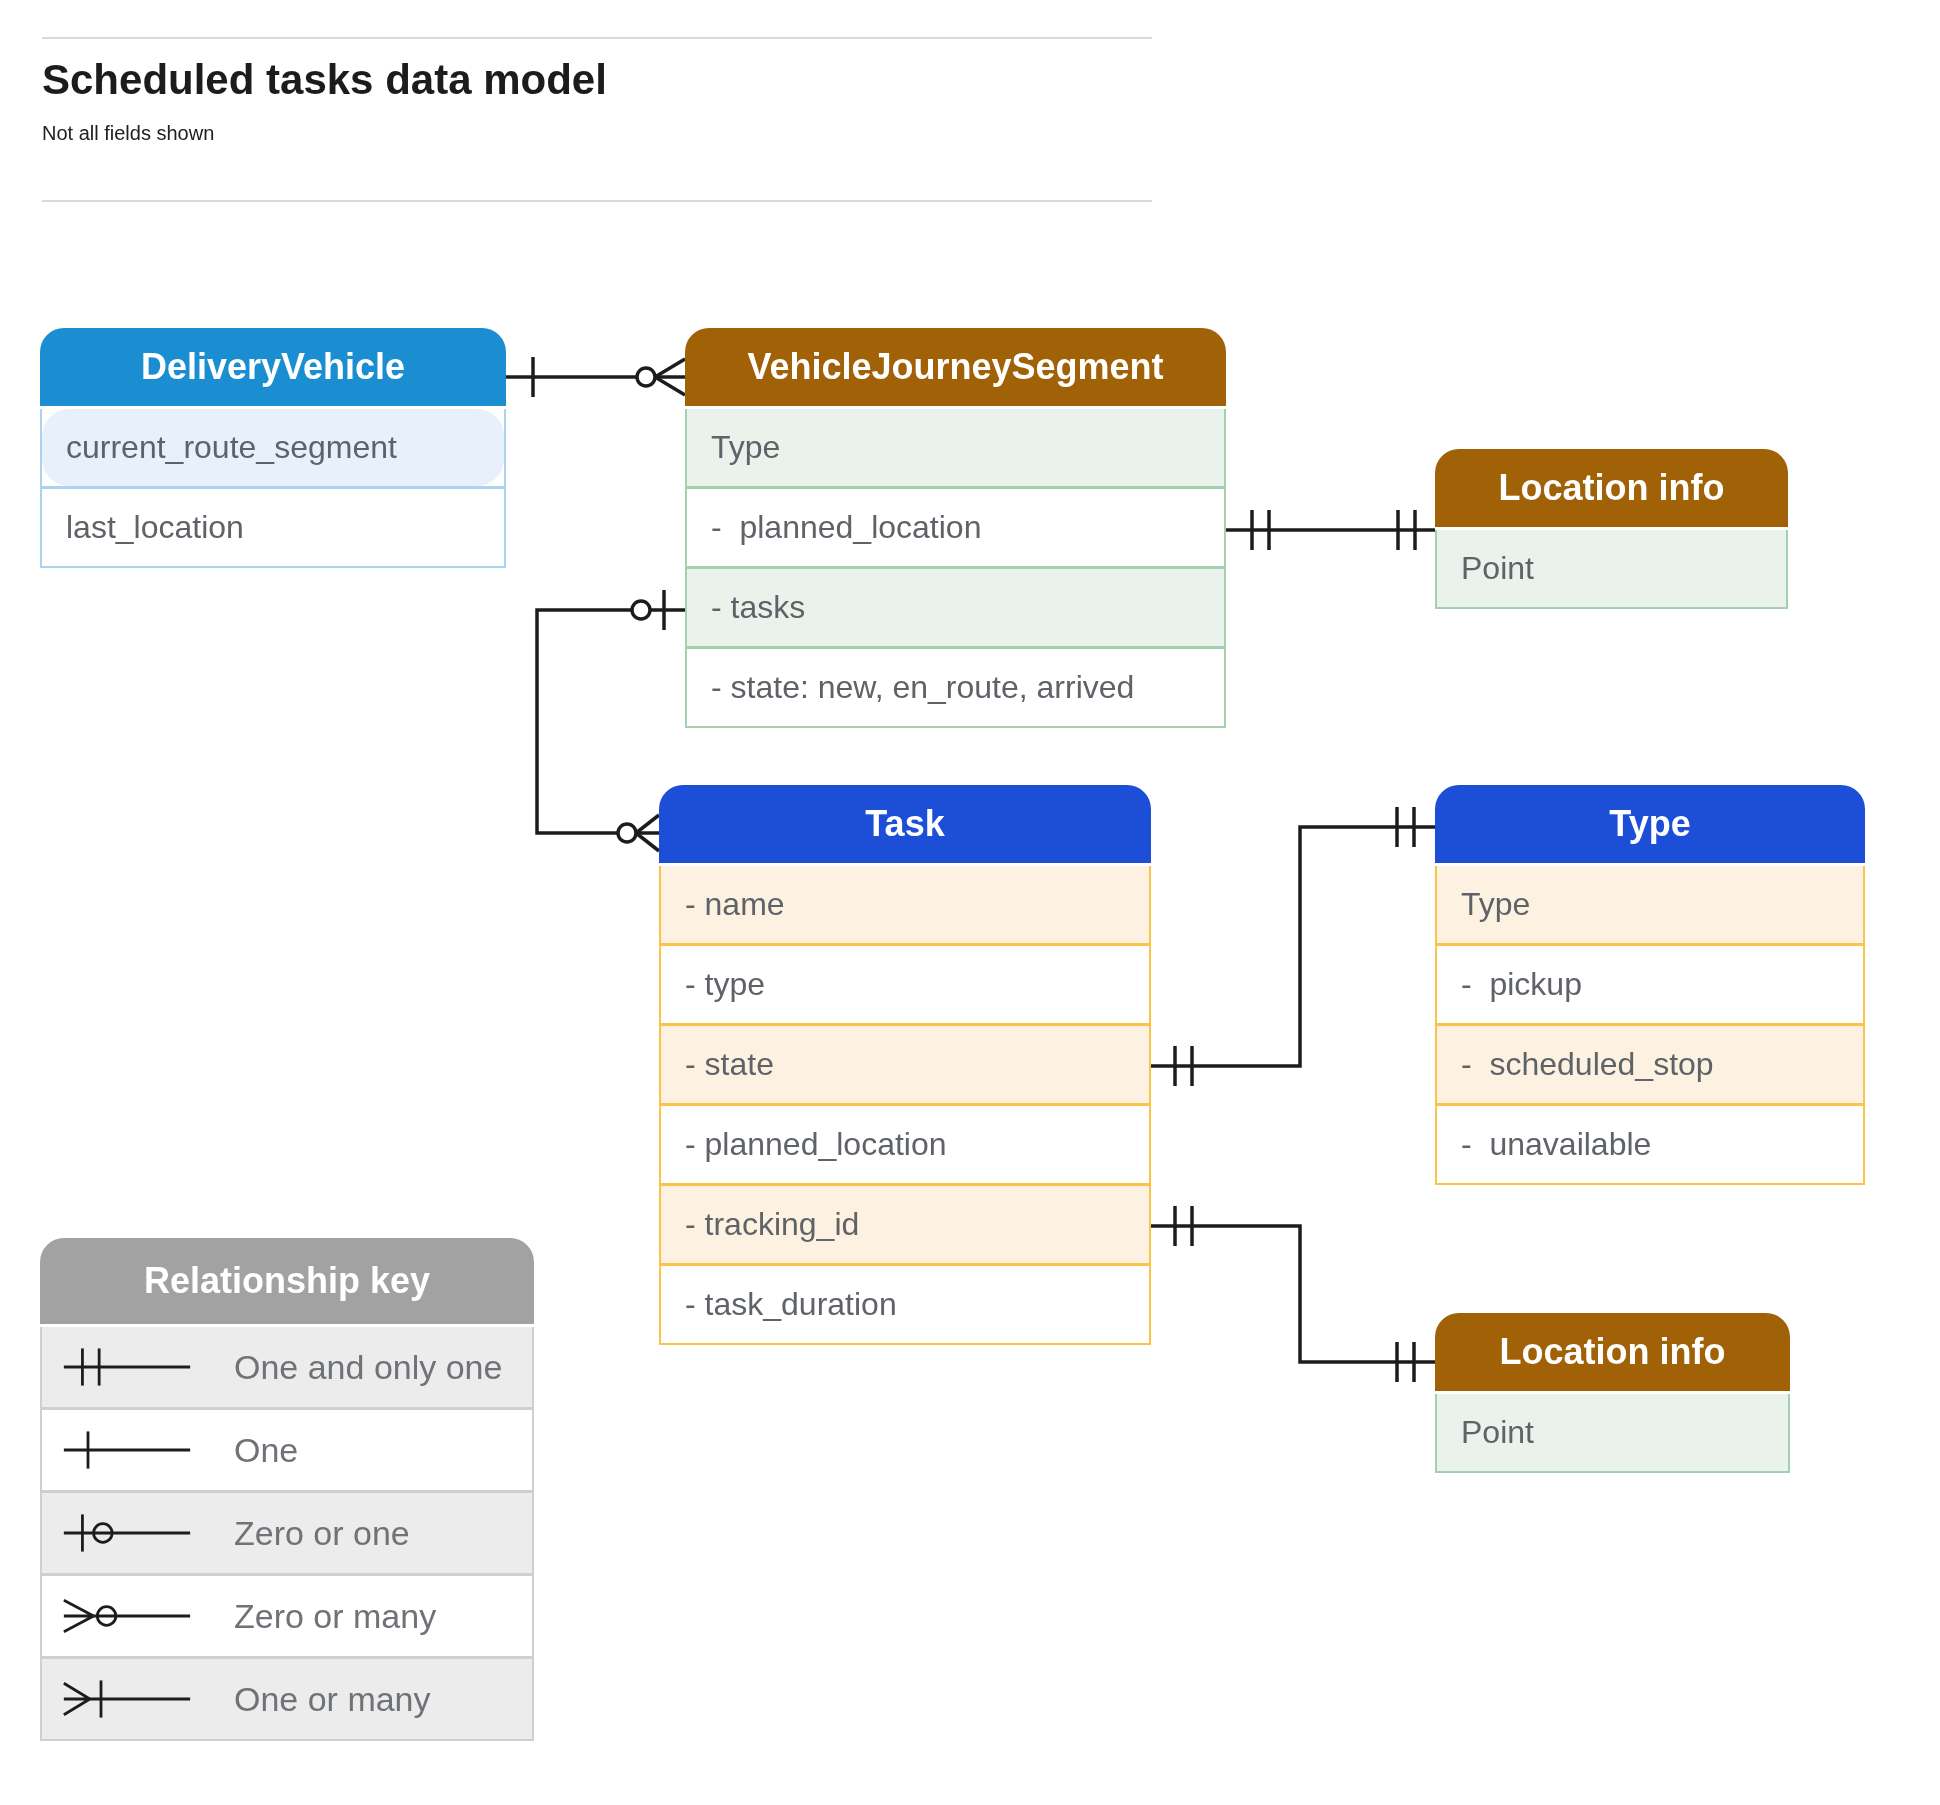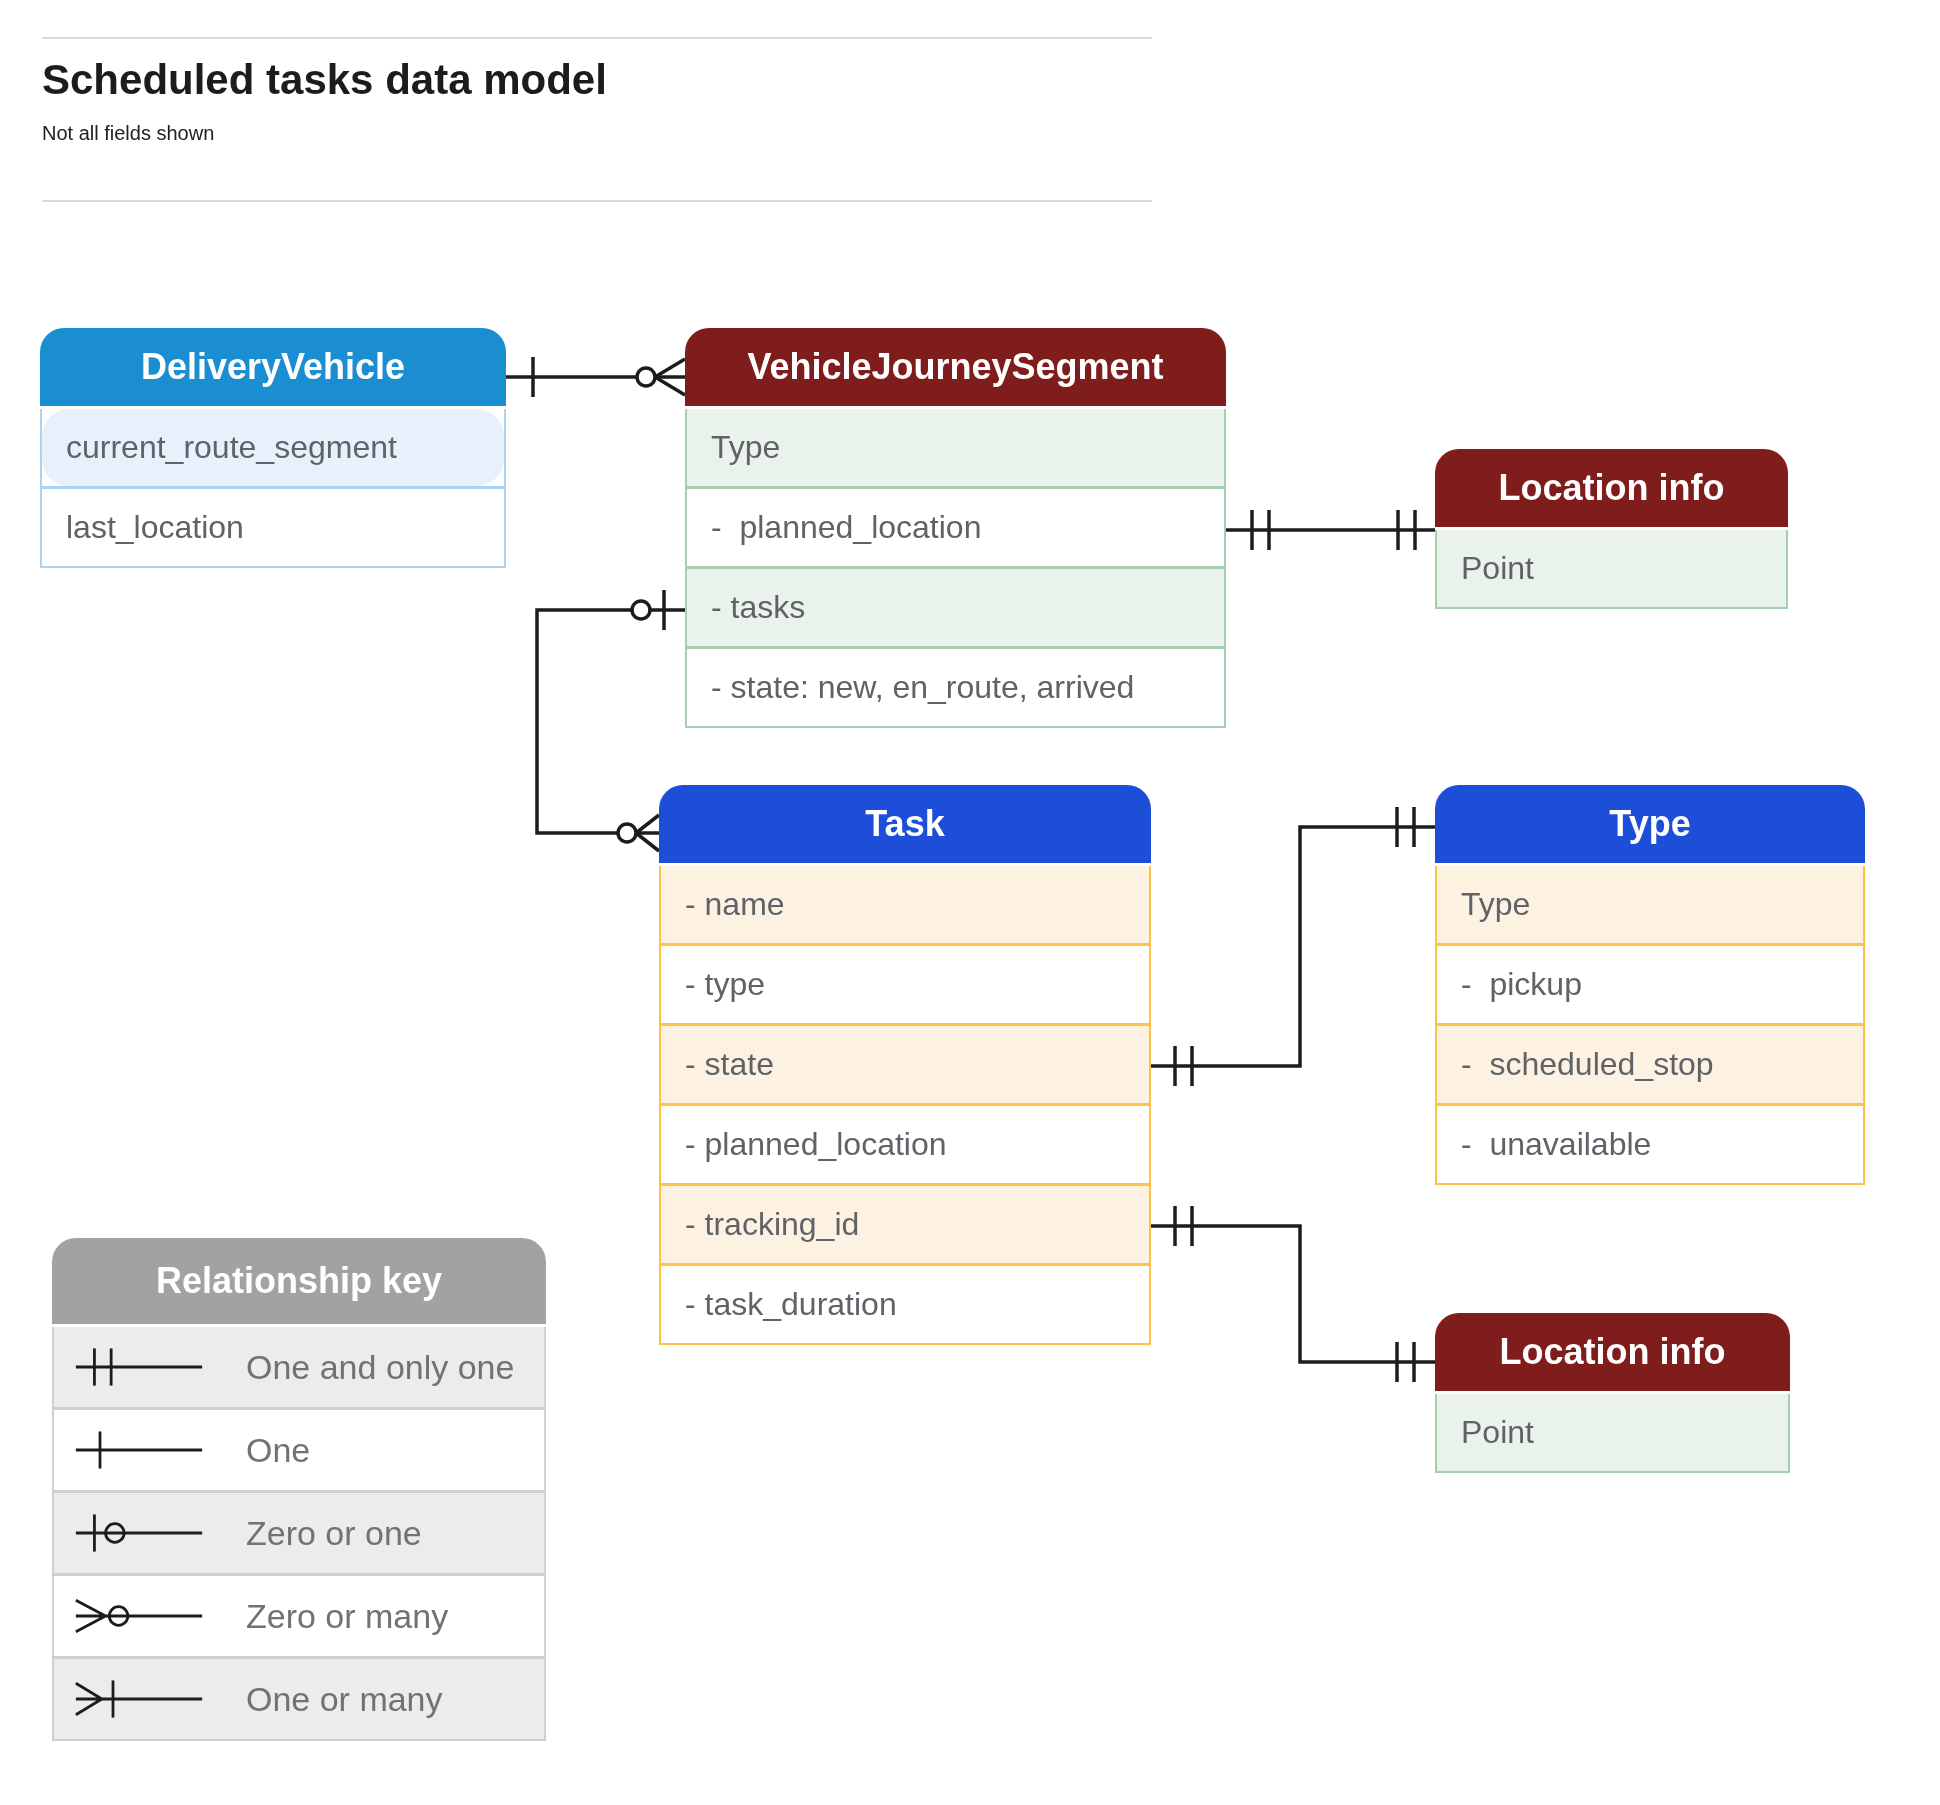--- a/index.html
+++ b/index.html
@@ -23,21 +23,21 @@
     height:77px;display:flex;align-items:center;padding-left:24px;
     font-size:32px;color:#5f6368;white-space:pre;background:#ffffff;
   }
   
   .theme-blue   .entity-header{background:#1b8ed2;}
   .theme-blue   .entity-body{border:2px solid #abd3ef;border-top:none;margin-top:3px;}
   .theme-blue   .entity-row{border-top:3px solid #abd3ef;}
   .theme-blue   .entity-row:first-child{border-top:none;border-radius:27px;}
   .theme-blue   .entity-row:nth-child(odd){background:#e8f1fb;}
 
-  .theme-green   .entity-header{background:#7f1d1d;}
+  .theme-green   .entity-header{background:#a16207;}
   .theme-green   .entity-body{border:2px solid #a5cfae;border-top:none;margin-top:3px;}
   .theme-green   .entity-row{border-top:3px solid #a5cfae;}
   .theme-green   .entity-row:first-child{border-top:none;}
   .theme-green   .entity-row:nth-child(odd){background:#e9f3ec;}
 
   .theme-orange   .entity-header{background:#1d4ed8;}
   .theme-orange   .entity-body{border:2px solid #fcc349;border-top:none;margin-top:3px;}
   .theme-orange   .entity-row{border-top:3px solid #fcc349;}
   .theme-orange   .entity-row:first-child{border-top:none;}
   .theme-orange   .entity-row:nth-child(odd){background:#fdf2e1;}
@@ -47,21 +47,21 @@
 
   
   #entity-delivery-vehicle{left:40px;top:328px;width:466px;}
   #entity-vehicle-journey-segment{left:685px;top:328px;width:541px;}
   #entity-location-info-top{left:1435px;top:449px;width:353px;}
   #entity-task{left:659px;top:785px;width:492px;}
   #entity-type{left:1435px;top:785px;width:430px;}
   #entity-location-info-bottom{left:1435px;top:1313px;width:355px;}
 
   
-  #legend{left:52px;top:1238px;width:494px;position:absolute;z-index:2;}
+  #legend{left:40px;top:1238px;width:494px;position:absolute;z-index:2;}
   #legend .entity-header{height:86px;font-size:36px;}
   #legend .legend-row{
     height:80px;display:flex;align-items:center;padding-left:20px;
     font-size:34px;color:#6f7276;background:#fff;border-top:3px solid #cfcfcf;
   }
   #legend .legend-row:first-child{border-top:none;}
   #legend .legend-row:nth-child(odd){background:#ececec;}
   #legend .legend-symbol{width:130px;height:46px;flex:0 0 130px;}
   #legend .legend-label{margin-left:42px;white-space:pre;}
 

